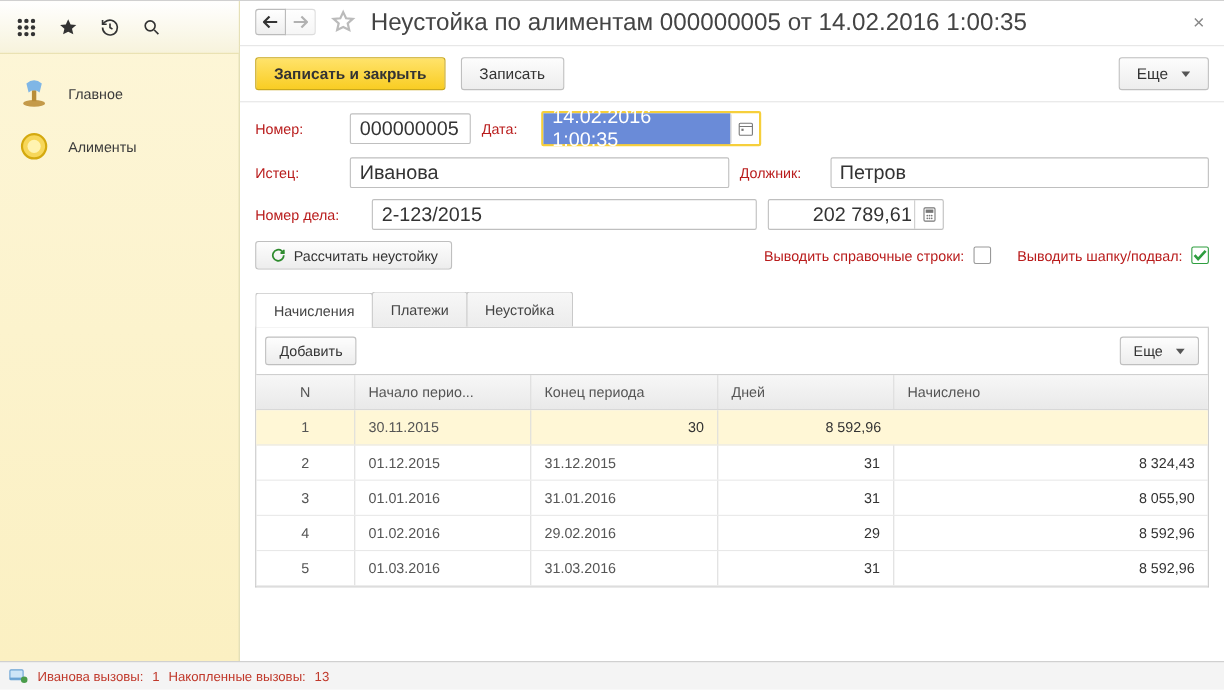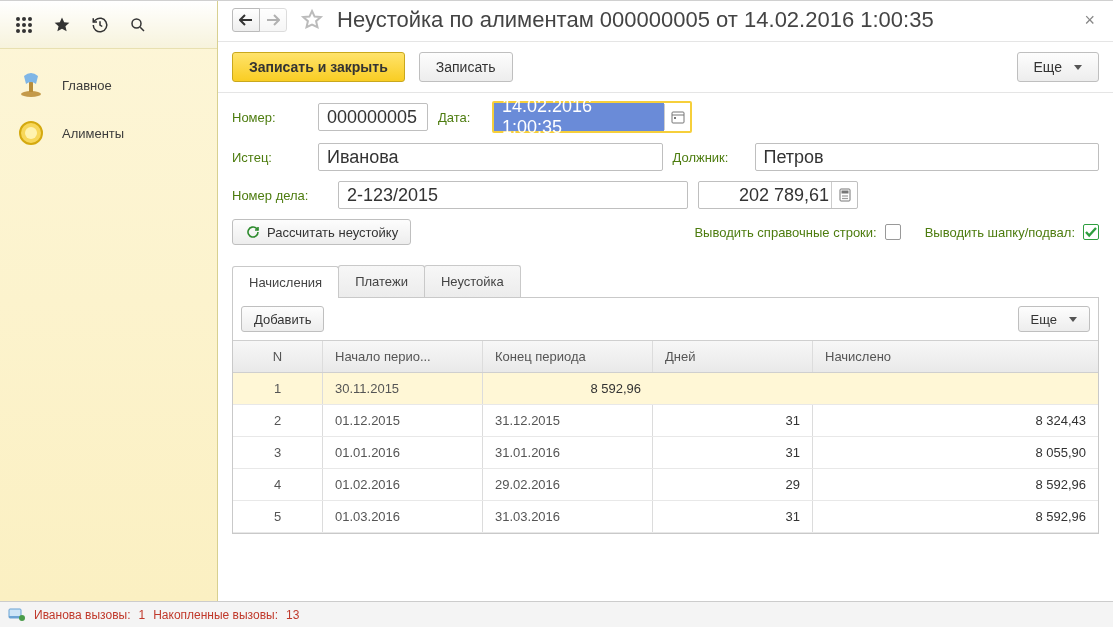--- a/index.html
+++ b/index.html
@@ -30,21 +30,21 @@
 
   .toolbar { display: flex; align-items: center; gap: 14px; padding: 10px 14px; border-bottom: 1px solid #e5e5e5; }
   .btn { height: 30px; padding: 0 16px; border: 1px solid #bfbfbf; border-radius: 3px; background: linear-gradient(#fdfdfd,#ededed); cursor: pointer; font-size: 14px; color: #333; display: inline-flex; align-items: center; gap: 6px; }
   .btn.primary { background: linear-gradient(#ffe36b,#f9cd23); border-color: #c9a81d; font-weight: bold; }
   .btn.small { height: 26px; padding: 0 12px; font-size: 13px; }
   .btn.drop::after { content: ""; border-left: 4px solid transparent; border-right: 4px solid transparent; border-top: 5px solid #555; margin-left: 6px; }
   .spacer { flex: 1; }
 
   .form { padding: 8px 14px; }
   .row { display: flex; align-items: center; gap: 10px; margin-bottom: 10px; }
-  .lbl { color: #4d7c0f; }
+  .lbl { color: #b91c1c; }
   .lbl[data-w="number"] { width: 76px; }
   .lbl[data-w="date"] { width: 44px; }
   .lbl[data-w="plaintiff"] { width: 76px; }
   .lbl[data-w="debtor"] { width: 72px; }
   .lbl[data-w="case"] { width: 96px; }
   .lbl[data-w="debt"] { width: 190px; }
   .field { height: 28px; border: 1px solid #bfbfbf; border-radius: 2px; background: #fff; padding: 0 8px; display: flex; align-items: center; font-size: 18px; color: #333; }
   .field.num { width: 110px; }
   .date-wrap { display: flex; align-items: center; border: 2px solid #f6cf3b; border-radius: 2px; padding: 0; background: #fff; }
   .date-wrap .field { border: none; width: 170px; background: #6a8bd8; color: #fff; border-radius: 0; }
@@ -263,20 +263,21 @@
             <div class="gh" style="text-align:center">N</div>
             <div class="gh">Начало перио...</div>
             <div class="gh">Конец периода</div>
             <div class="gh">Дней</div>
             <div class="gh">Начислено</div>
           </div>
           <div id="grid-rows">
               <div class="grid-row sel">
                 <div class="gc nn">1</div>
                 <div class="gc">30.11.2015</div>
+                <div class="gc nr">30</div>
                 <div class="gc nr">8 592,96</div>
               </div>
               <div class="grid-row">
                 <div class="gc nn">2</div>
                 <div class="gc">01.12.2015</div>
                 <div class="gc">31.12.2015</div>
                 <div class="gc nr">31</div>
                 <div class="gc nr">8 324,43</div>
               </div>
               <div class="grid-row">

